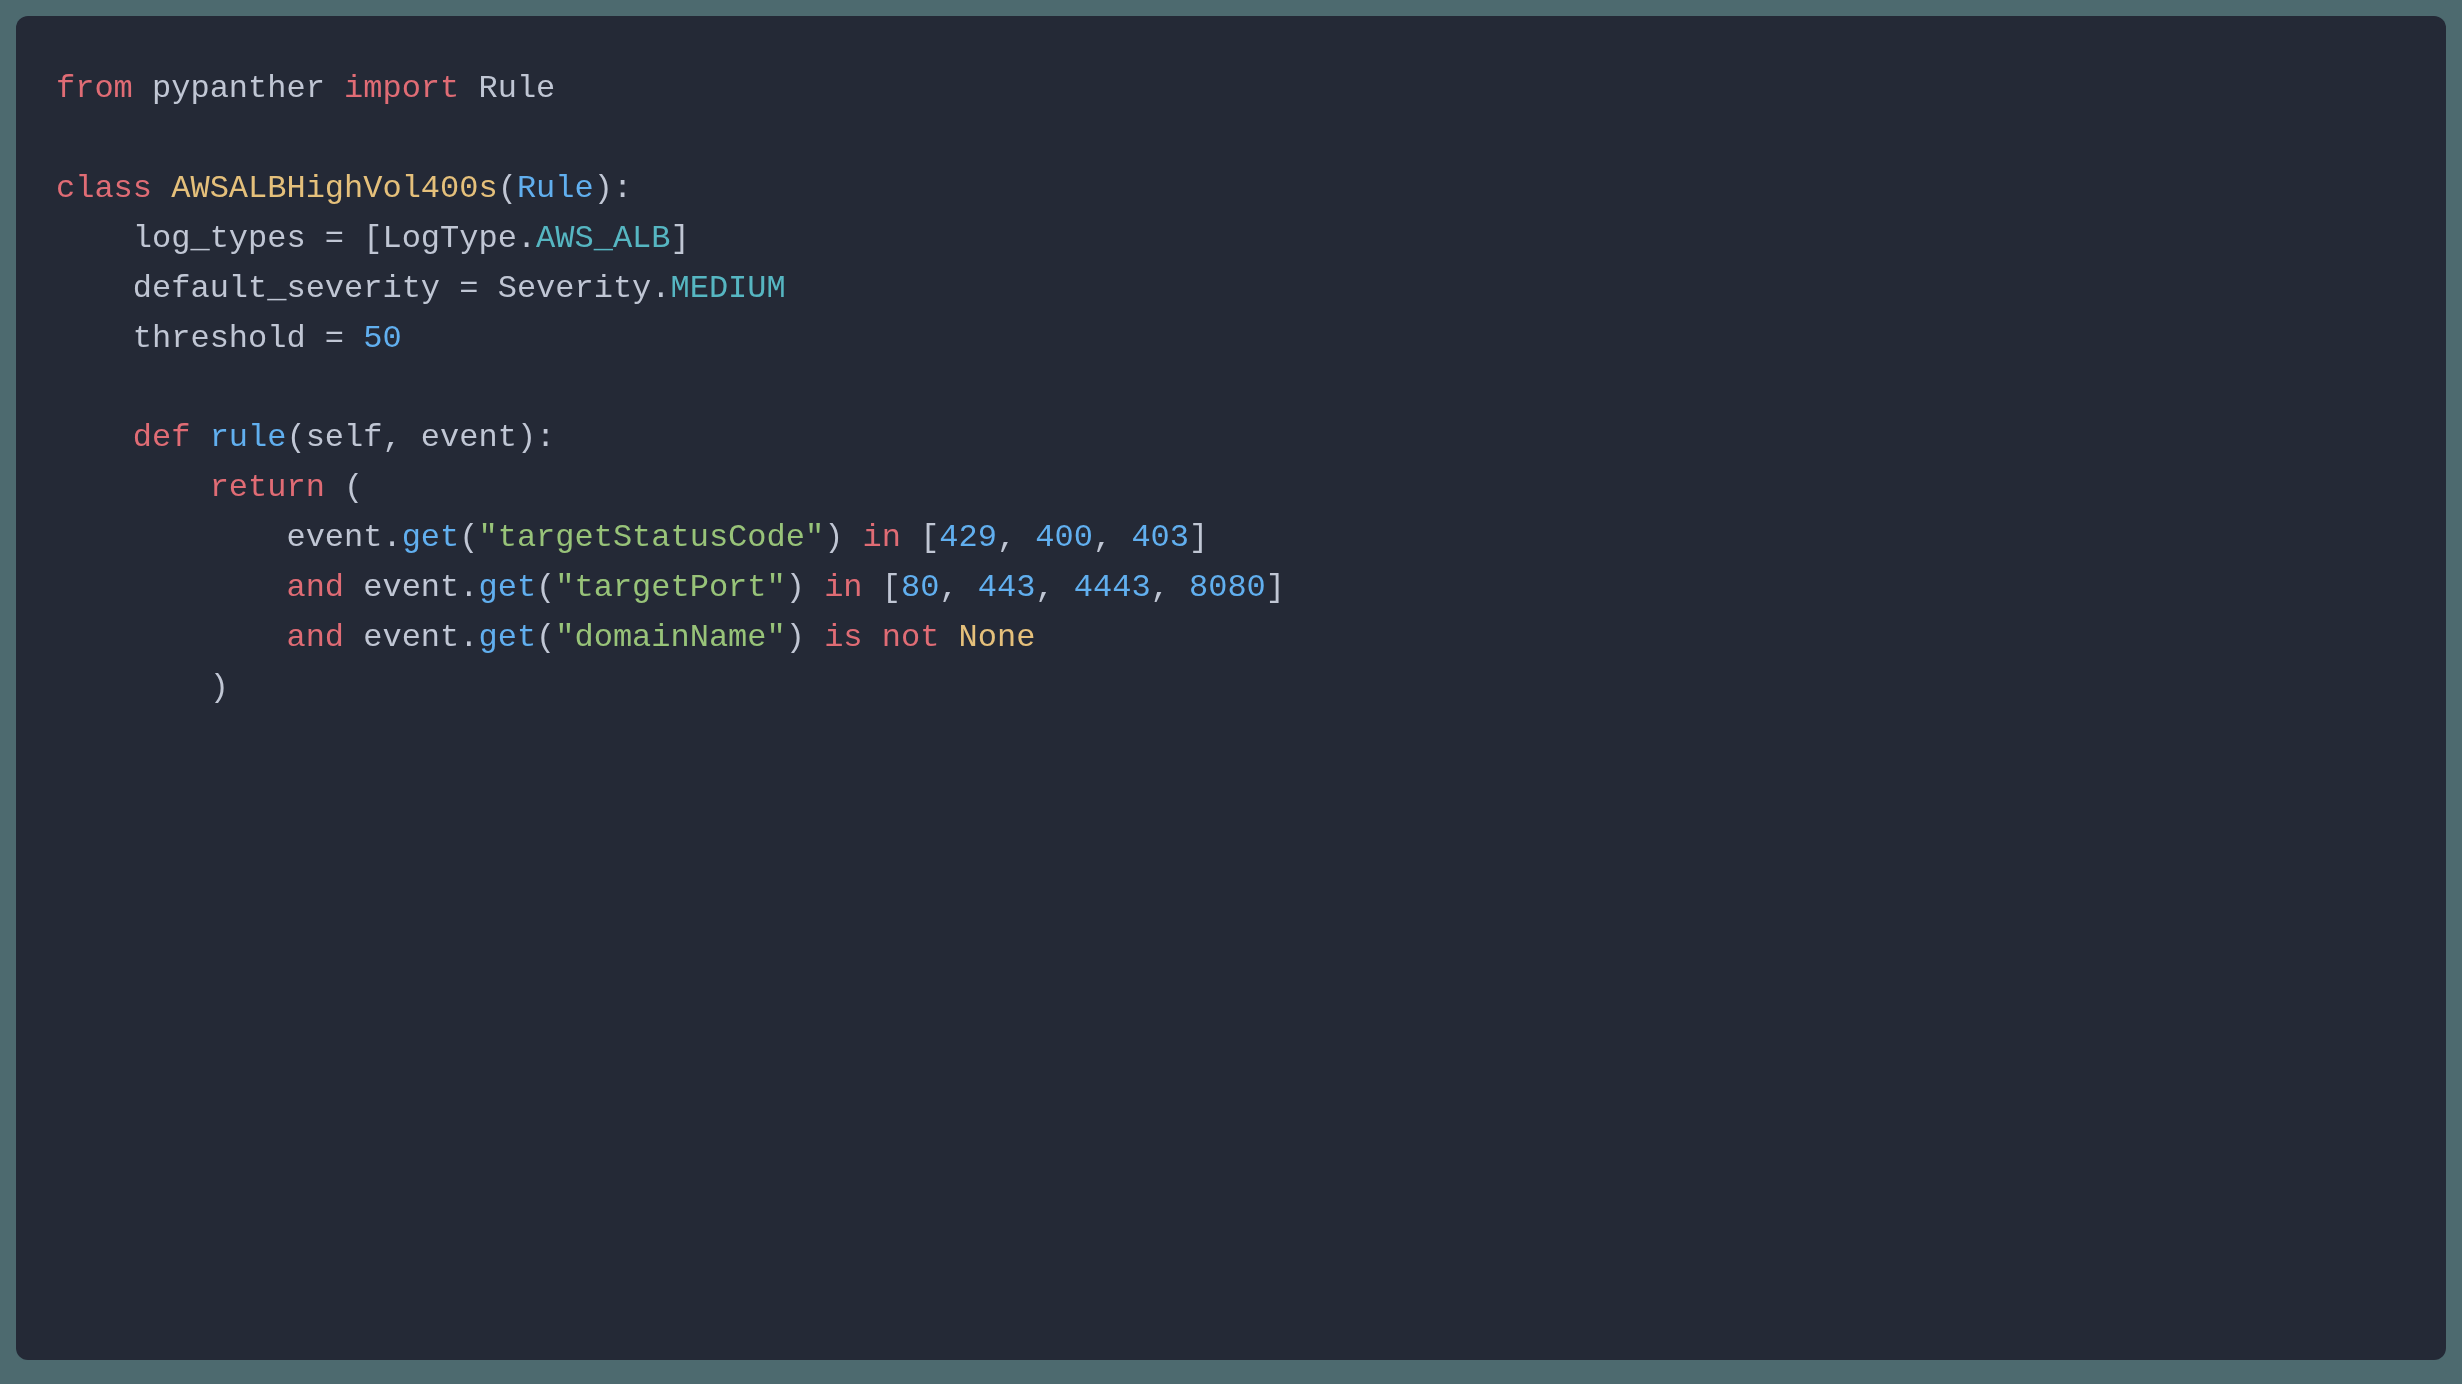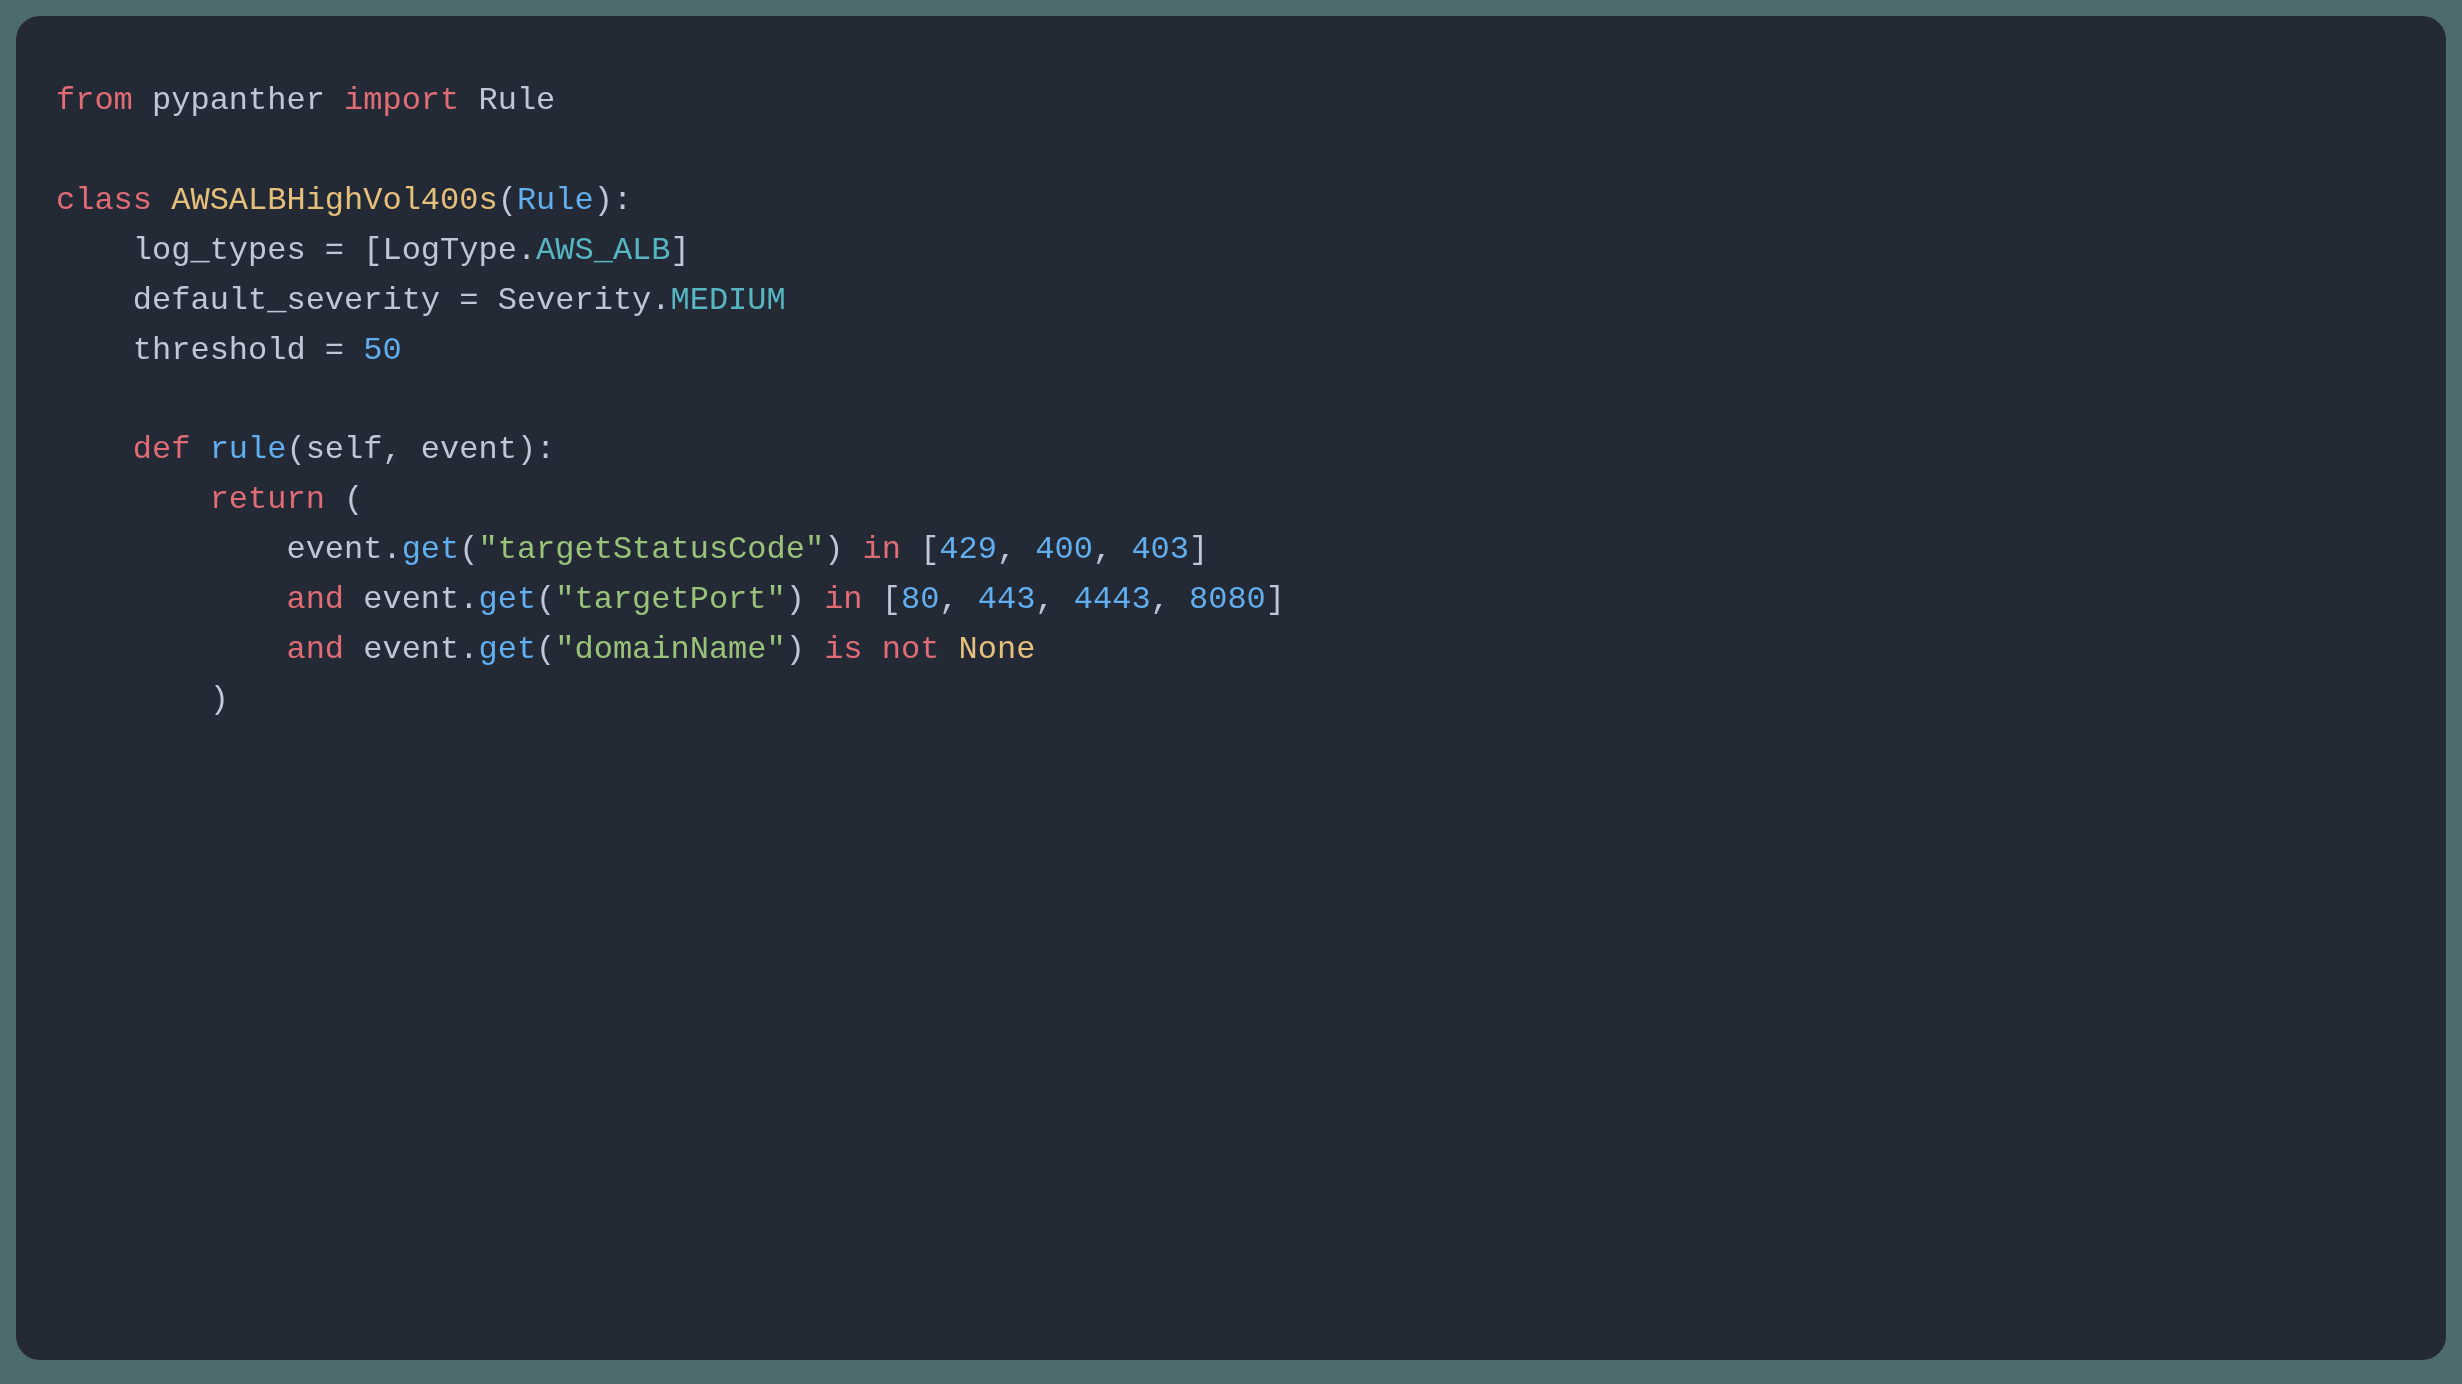--- a/index.html
+++ b/index.html
@@ -10,23 +10,23 @@
   }
   body {
     background: #4d6a6f;
     display: flex;
     align-items: stretch;
     justify-content: center;
     font-family: "SF Mono", ui-monospace, Menlo, Consolas, "Liberation Mono", monospace;
   }
   .card {
     background: #242936;
-    border-radius: 24px;
+    border-radius: 12px;
     margin: 16px 16px 24px 16px;
-    padding: 60px 40px 40px 40px;
+    padding: 48px 40px 40px 40px;
     box-sizing: border-box;
     flex: 1;
     overflow: hidden;
   }
   pre.code {
     margin: 0;
     white-space: pre;
     font-size: 32px;
     line-height: 1.56;
     color: #c0c6d4;

